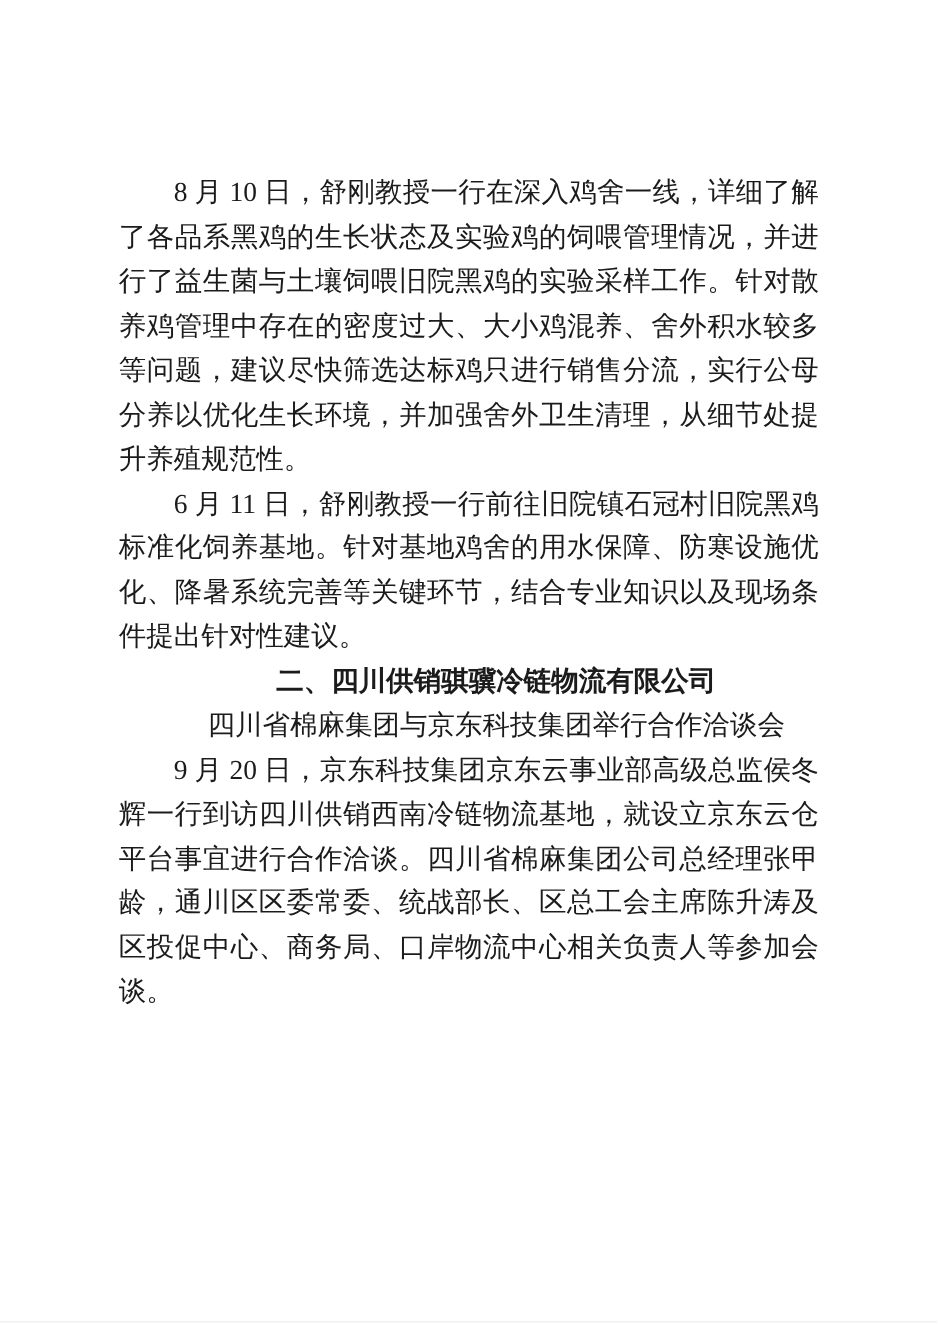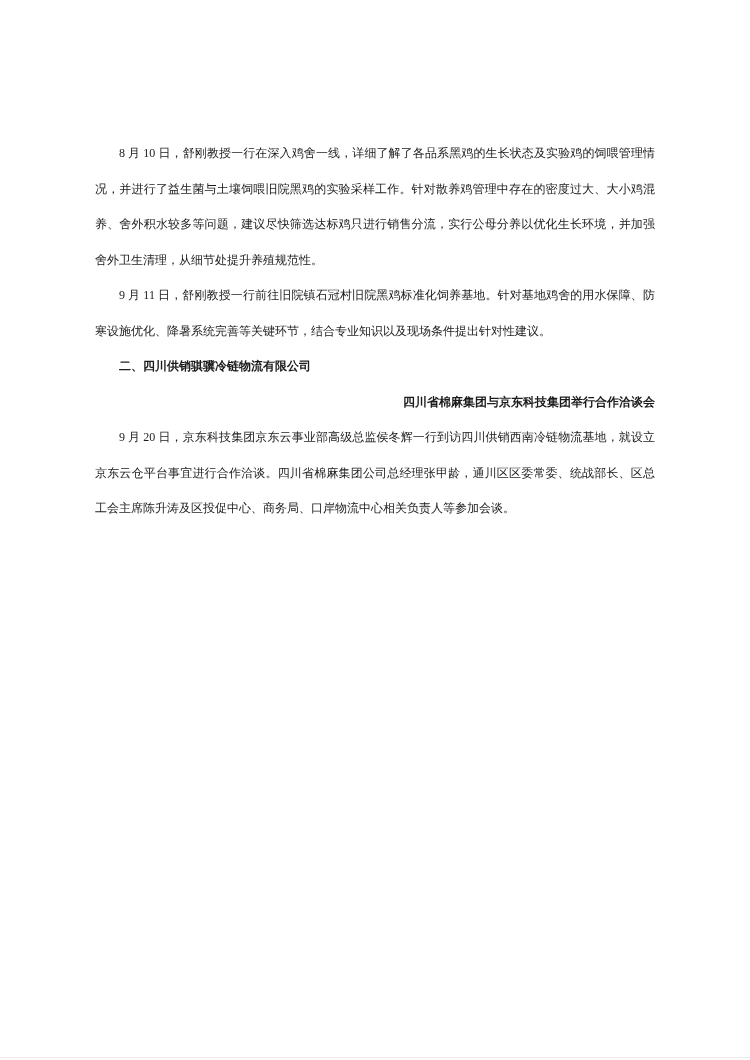--- a/index.html
+++ b/index.html
@@ -13,53 +13,53 @@
     background: #ffffff;
     overflow: hidden;
     font-family: "Liberation Serif", "DejaVu Serif", serif;
   }
   .content {
     position: absolute;
     left: 95px;
     top: 136px;
     width: 560px;
     color: #1b1b1b;
-    font-size: 12px;
+    font-size: 22px;
     line-height: 35.5px;
     text-align: justify;
     text-justify: inter-ideograph;
   }
   .block {
     margin: 0;
     text-indent: 2em;
   }
   .heading-section {
     font-family: Liberation Serif, serif;
     font-weight: bold;
-    text-align: left;
+    text-align: center;
   }
   .heading-article {
     font-family: "Liberation Serif", "DejaVu Serif", serif;
-    font-weight: bold;
-    text-align: right;
+    font-weight: normal;
+    text-align: center;
   }
   .page-bottom-edge {
     position: absolute;
     left: 0;
     bottom: 2px;
     width: 100%;
     height: 1px;
     background: #ededed;
   }
 </style>
 </head>
 <body>
 
 <div class="page">
   <div class="content">
     <p class="block">8 月 10 日，舒刚教授一行在深入鸡舍一线，详细了解了各品系黑鸡的生长状态及实验鸡的饲喂管理情况，并进行了益生菌与土壤饲喂旧院黑鸡的实验采样工作。针对散养鸡管理中存在的密度过大、大小鸡混养、舍外积水较多等问题，建议尽快筛选达标鸡只进行销售分流，实行公母分养以优化生长环境，并加强舍外卫生清理，从细节处提升养殖规范性。</p>
-    <p class="block">9 月 11 日，舒刚教授一行前往旧院镇石冠村旧院黑鸡标准化饲养基地。针对基地鸡舍的用水保障、防寒设施优化、降暑系统完善等关键环节，结合专业知识以及现场条件提出针对性建议。</p>
+    <p class="block">6 月 11 日，舒刚教授一行前往旧院镇石冠村旧院黑鸡标准化饲养基地。针对基地鸡舍的用水保障、防寒设施优化、降暑系统完善等关键环节，结合专业知识以及现场条件提出针对性建议。</p>
     <p class="block heading-section">二、四川供销骐骥冷链物流有限公司</p>
     <p class="block heading-article">四川省棉麻集团与京东科技集团举行合作洽谈会</p>
     <p class="block">9 月 20 日，京东科技集团京东云事业部高级总监侯冬辉一行到访四川供销西南冷链物流基地，就设立京东云仓平台事宜进行合作洽谈。四川省棉麻集团公司总经理张甲龄，通川区区委常委、统战部长、区总工会主席陈升涛及区投促中心、商务局、口岸物流中心相关负责人等参加会谈。</p>
   </div>
   <div class="page-bottom-edge"></div>
 </div>
 
 </body></html>

